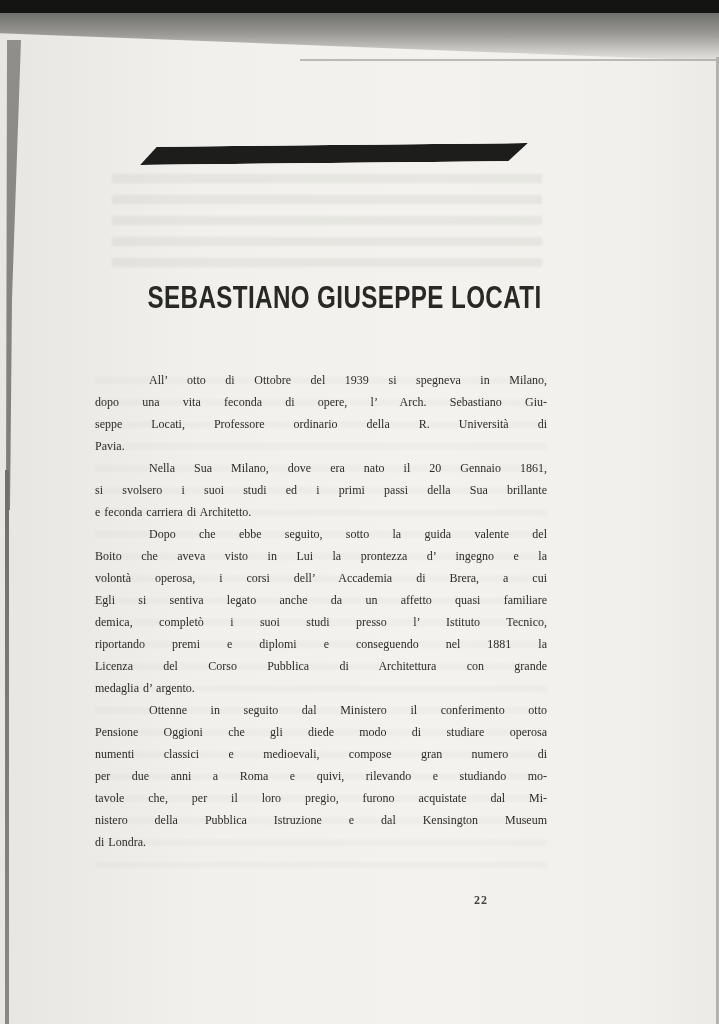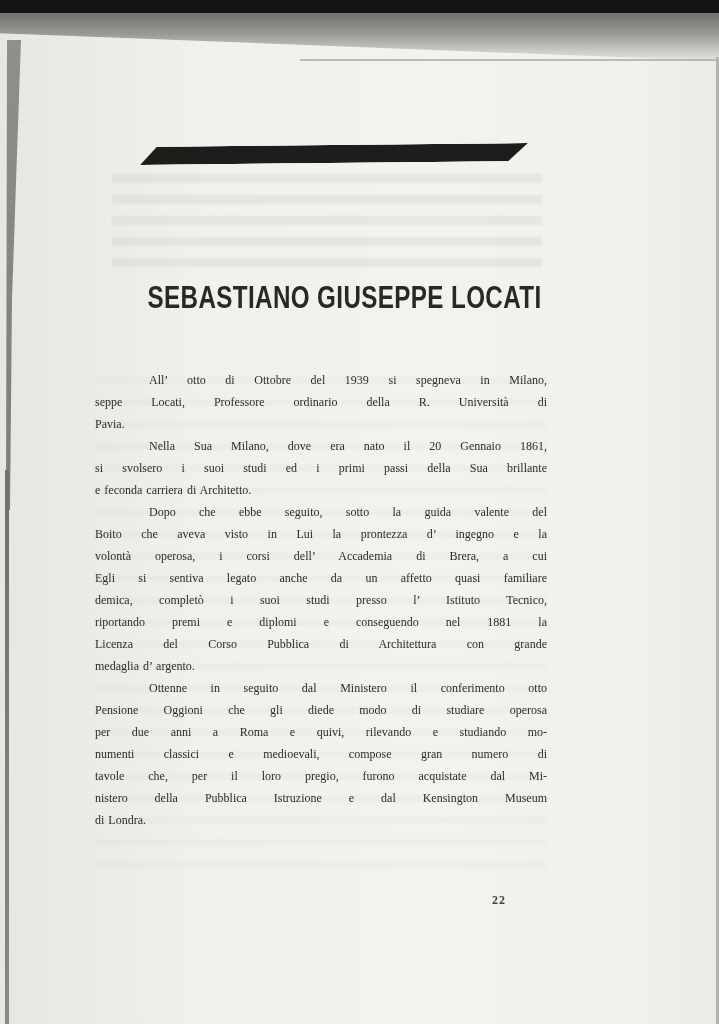--- a/index.html
+++ b/index.html
@@ -57,21 +57,21 @@
   }
   .para{margin:0;}
   .line{
     line-height:22px;height:22px;overflow:hidden;
     text-align:justify;text-align-last:justify;word-spacing:1px;
   }
   .line.first{text-indent:54px;}
   .line.last{text-align-last:left;}
   .page-number{
     position:absolute;left:474px;top:893px;
-    font-size:12px;font-weight:700;letter-spacing:1px;color:#45443f;margin-left:18px;
+    font-size:12px;font-weight:700;letter-spacing:1px;color:#45443f;
   }
 </style>
 </head>
 <body>
 
 <div class="edge-top-black"></div>
 <div class="edge-top-gray"></div>
 <div class="edge-top-line"></div>
 <div class="edge-left-wedge"></div>
 <div class="edge-left-line"></div>
@@ -80,20 +80,21 @@
 <div class="ghost ghost-top"></div>
 <div class="ghost ghost-body"></div>
 
 <div class="deco-bar"></div>
 
 <h1 class="title">SEBASTIANO GIUSEPPE LOCATI</h1>
 
 <div class="body-text">
     <div class="para">
       <div class="line first">All’ otto di Ottobre del 1939 si spegneva in Milano,</div>
+      <div class="line">dopo una vita feconda di opere, l’ Arch. Sebastiano Giu-</div>
       <div class="line">seppe Locati, Professore ordinario della R. Università di</div>
       <div class="line last">Pavia.</div>
     </div>
     <div class="para">
       <div class="line first">Nella Sua Milano, dove era nato il 20 Gennaio 1861,</div>
       <div class="line">si svolsero i suoi studi ed i primi passi della Sua brillante</div>
       <div class="line last">e feconda carriera di Architetto.</div>
     </div>
     <div class="para">
       <div class="line first">Dopo che ebbe seguito, sotto la guida valente del</div>
@@ -101,21 +102,21 @@
       <div class="line">volontà operosa, i corsi dell’ Accademia di Brera, a cui</div>
       <div class="line">Egli si sentiva legato anche da un affetto quasi familiare</div>
       <div class="line">demica, completò i suoi studi presso l’ Istituto Tecnico,</div>
       <div class="line">riportando premi e diplomi e conseguendo nel 1881 la</div>
       <div class="line">Licenza del Corso Pubblica di Architettura con grande</div>
       <div class="line last">medaglia d’ argento.</div>
     </div>
     <div class="para">
       <div class="line first">Ottenne in seguito dal Ministero il conferimento otto</div>
       <div class="line">Pensione Oggioni che gli diede modo di studiare operosa</div>
+      <div class="line">numenti classici e medioevali, compose gran numero di</div>
       <div class="line">per due anni a Roma e quivi, rilevando e studiando mo-</div>
-      <div class="line">numenti classici e medioevali, compose gran numero di</div>
       <div class="line">tavole che, per il loro pregio, furono acquistate dal Mi-</div>
       <div class="line">nistero della Pubblica Istruzione e dal Kensington Museum</div>
       <div class="line last">di Londra.</div>
     </div>
   </div>
 
 <div class="page-number">22</div>
 
 </body></html>

